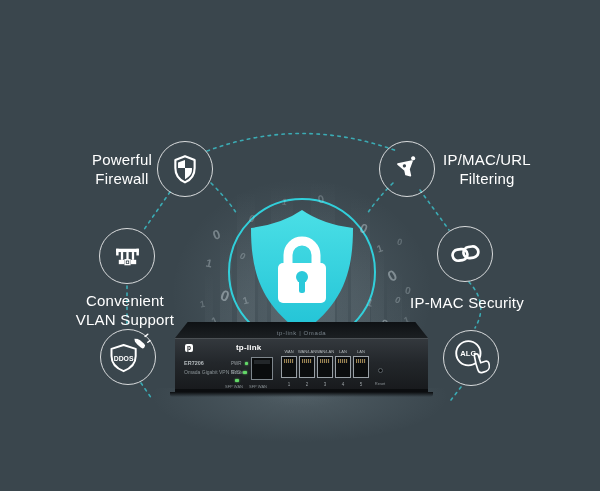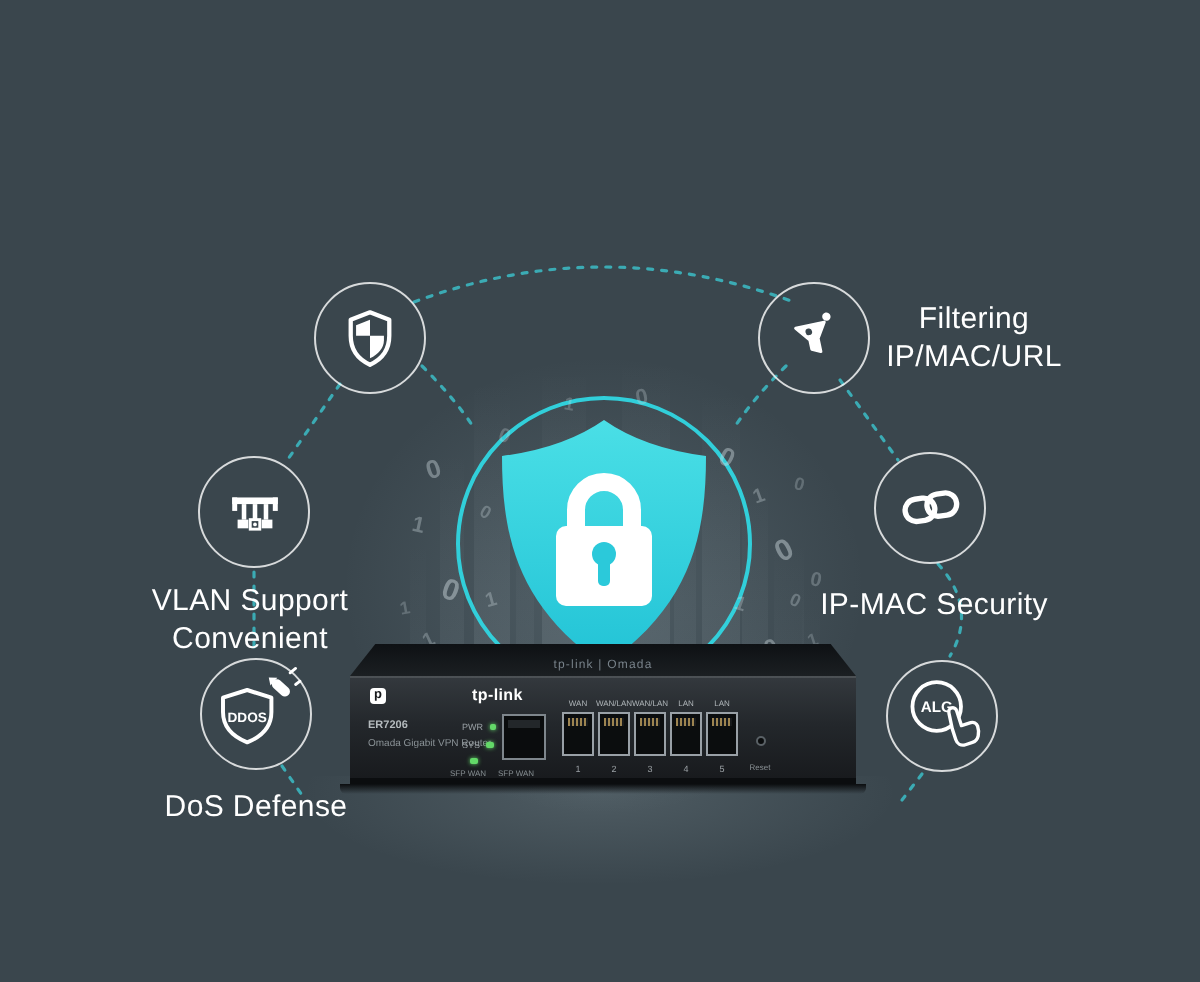--- a/index.html
+++ b/index.html
@@ -222,60 +222,62 @@
         </div>
       <span class="port-num">5</span>
     </div>
 
     <div class="reset-dot"></div>
     <div class="reset-lbl">Reset</div>
   </div>
   <div class="shadowbar"></div>
 
   <div class="flabel" style="left:72px;top:150px;width:100px;">
+    <div>Powerful</div>
+    <div>Firewall</div>
   </div>
   <div class="fcircle" style="left:157px;top:141px;">
     <svg width="26" height="30" viewBox="0 0 24 28">
       <path d="M12 2 L21 5.5 V13 C21 19.5 17.5 24 12 26.5 C6.5 24 3 19.5 3 13 V5.5 Z" fill="none" stroke="#fff" stroke-width="2" stroke-linejoin="round"></path>
       <path d="M12 5.5 V13 H5.5 V8 Z" fill="#fff"></path>
       <path d="M12 13 H18.5 V15 C18.5 18.5 16 21.5 12 23.5 Z" fill="#fff"></path>
     </svg>
   </div>
 
   <div class="fcircle" style="left:379px;top:141px;">
     <svg width="27" height="27" viewBox="0 0 26 26">
       <g transform="rotate(-12 13 13)">
         <path d="M5 6 H19 L14.5 13 V19.5 L10.5 17.5 V13 Z" fill="#fff" stroke="#fff" stroke-width="1.5" stroke-linejoin="round"></path>
         <circle cx="10.8" cy="9" r="1.6" fill="#3A464D"></circle>
         <circle cx="20.6" cy="3.6" r="2" fill="#fff"></circle>
       </g>
     </svg>
   </div>
   <div class="flabel" style="left:432px;top:150px;width:110px;">
+    <div>IP/MAC/URL</div>
     <div>Filtering</div>
-    <div>IP/MAC/URL</div>
   </div>
 
   <div class="fcircle" style="left:99px;top:228px;">
     <svg width="29" height="27" viewBox="0 0 28 26">
       <rect x="3" y="5.5" width="22" height="3.2" fill="#fff"></rect>
       <rect x="3" y="5.5" width="2.4" height="6.5" fill="#fff"></rect>
       <rect x="22.6" y="5.5" width="2.4" height="6.5" fill="#fff"></rect>
       <rect x="7.6" y="8.7" width="2.2" height="7.5" fill="#fff"></rect>
       <rect x="12.9" y="8.7" width="2.2" height="7.5" fill="#fff"></rect>
       <rect x="18.2" y="8.7" width="2.2" height="7.5" fill="#fff"></rect>
       <rect x="5.6" y="16.2" width="5.2" height="4.2" fill="#fff"></rect>
       <rect x="11.7" y="16.2" width="4.6" height="4.6" fill="none" stroke="#fff" stroke-width="1.4"></rect>
       <circle cx="14" cy="18.5" r=".9" fill="#fff"></circle>
       <rect x="17.2" y="16.2" width="5.2" height="4.2" fill="#fff"></rect>
     </svg>
   </div>
   <div class="flabel" style="left:45px;top:291px;width:160px;">
+    <div>Convenient</div>
     <div>VLAN Support</div>
-    <div>Convenient</div>
   </div>
 
   <div class="fcircle" style="left:437px;top:226px;">
     <svg width="31" height="24" viewBox="0 0 30 23">
       <g fill="none" stroke="#fff" stroke-width="2.6" transform="rotate(-8 15 11.5)">
         <rect x="2.4" y="6.2" width="14.4" height="10.8" rx="5.4"></rect>
         <rect x="13.2" y="5.2" width="14.4" height="10.8" rx="5.4"></rect>
       </g>
     </svg>
   </div>
@@ -290,23 +292,20 @@
       <g transform="rotate(42 31 9)">
         <rect x="26.5" y="6.5" width="9.5" height="4.6" rx="2.3" fill="#fff"></rect>
         <path d="M27 6.5 L24 9 L27 11.2 Z" fill="#fff"></path>
       </g>
       <g stroke="#fff" stroke-width="1.3" stroke-linecap="round">
         <path d="M35.5 2.2 L38 0.2"></path>
           <path d="M38 7.5 L40 6"></path>
       </g>
     </svg>
   </div>
-  <div class="flabel" style="left:48px;top:394px;width:160px;">
-    <div>DoS Defense</div>
-  </div>
 
   <div class="fcircle" style="left:443px;top:330px;overflow:visible;">
     <svg width="36" height="38" viewBox="0 0 34 36" style="overflow:visible;">
       <circle cx="14.5" cy="13.5" r="11.5" fill="none" stroke="#fff" stroke-width="1.8"></circle>
       <text x="14.5" y="16.3" text-anchor="middle" font-size="7.2" font-weight="bold" fill="#fff" font-family="Liberation Sans, sans-serif">ALG</text>
       <g transform="rotate(-18 25 24)">
         <path d="M22.8 15.5 a1.9 1.9 0 0 1 3.8 0 V23 h4.6 a2.6 2.6 0 0 1 2.6 2.6 c0 3.1 -1.5 6.6 -4.7 6.6 h-3.5 c-2.2 0 -3.6 -1.6 -3.6 -3.8 V23 Z" fill="#3A464D" stroke="#fff" stroke-width="1.6" stroke-linejoin="round"></path>
       </g>
     </svg>
   </div>

